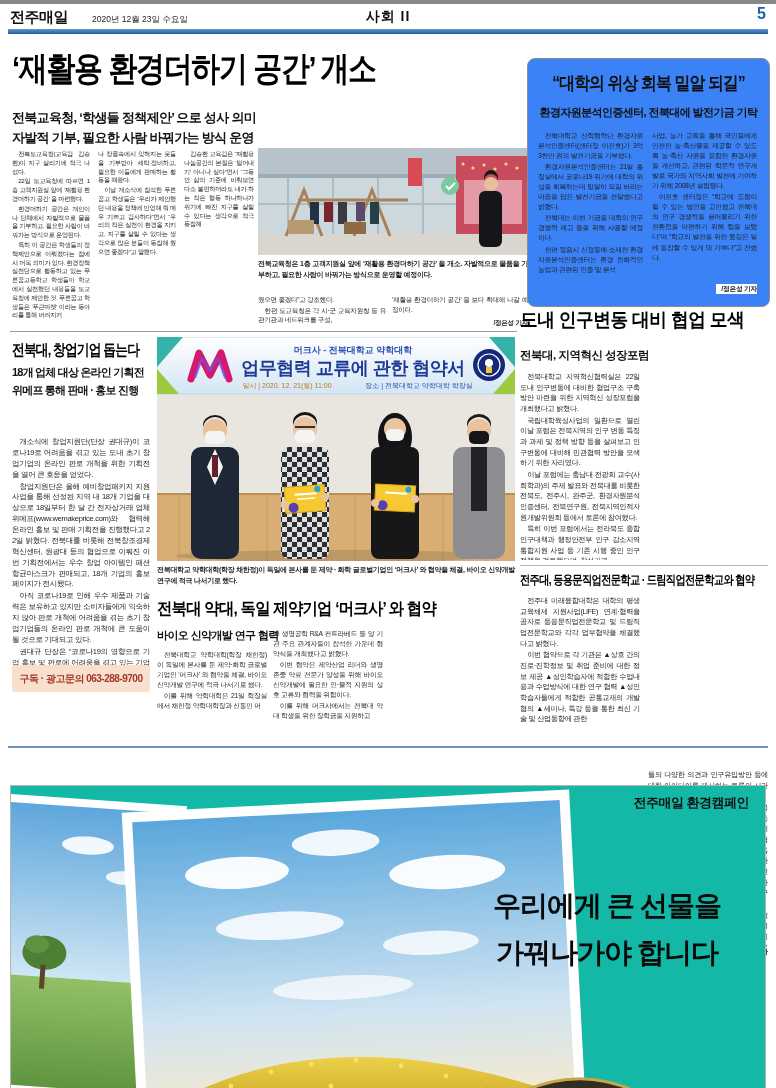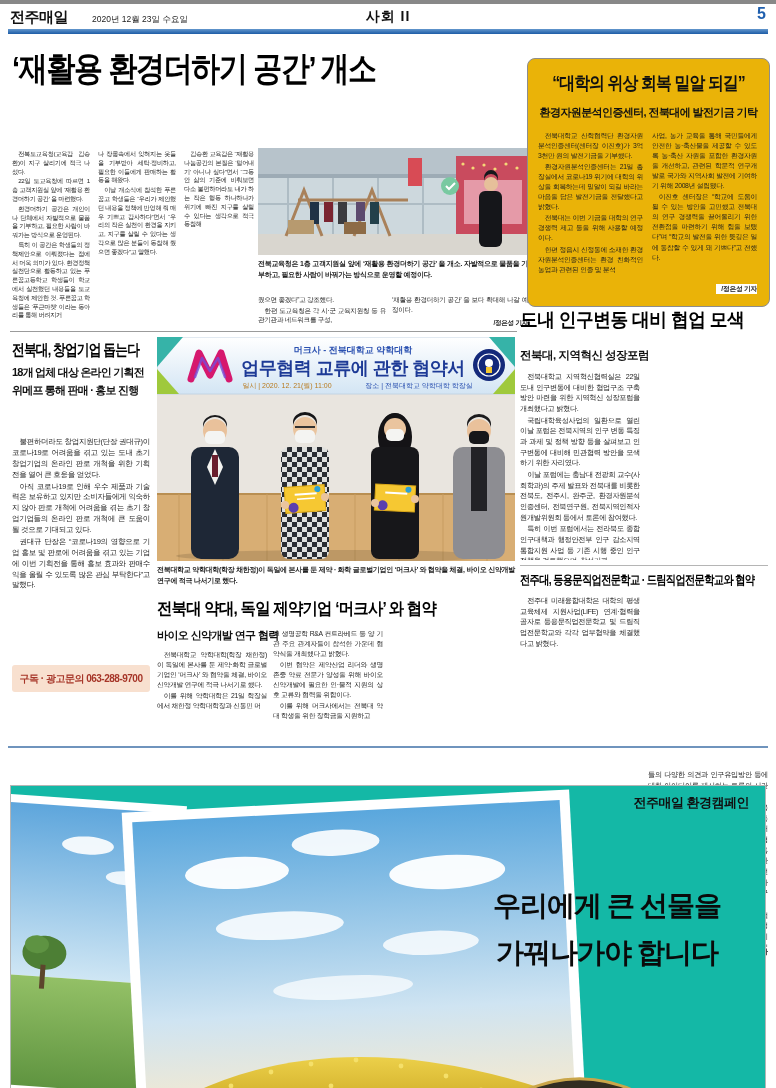--- a/index.html
+++ b/index.html
@@ -37,21 +37,21 @@
 
   .hline { background:#9b9b9b; height:1px; }
 
   
   .s-hl { left:12px; top:336px; font-size:15.5px; letter-spacing:-1px; transform:scaleX(.82); }
   .s-sub { left:12px; top:359px; width:140px; font-size:11px; font-weight:800; line-height:1.65; letter-spacing:-0.8px; white-space:nowrap; }
   .ad-box { left:12px; top:661px; width:138px; height:27px; background:#f8e0cf; border-radius:3px;
             text-align:center; line-height:27px; font-size:10px; font-weight:800; color:#a63528; letter-spacing:-0.5px; }
 
   
-  .d-box { left:527px; top:54px; width:241px; height:247px; border:1px solid #8d8d8d; border-radius:8px; background:#eab308; }
+  .d-box { left:527px; top:54px; width:241px; height:247px; border:1px solid #8d8d8d; border-radius:8px; background:#3b82f6; }
   .d-hl { left:0; right:0; top:12px; text-align:center; font-size:18px; font-weight:900; letter-spacing:-1px; white-space:nowrap; transform:scaleX(.88); transform-origin:center; }
   .d-sub { left:0; right:0; top:46px; text-align:center; font-size:11px; font-weight:800; letter-spacing:-0.6px; }
 
   .p-hl { left:520px; top:303px; font-size:19px; letter-spacing:-0.5px; transform:scaleX(.93); }
   .p-sub { left:520px; top:344px; font-size:11.5px; font-weight:800; letter-spacing:-0.5px; }
 
   .j-hl { left:520px; top:568px; font-size:12.5px; letter-spacing:-0.8px; transform:scaleX(.82); }
 
   .m-hl { left:157px; top:594px; font-size:16.5px; letter-spacing:-0.8px; transform:scaleX(.93); }
   .m-sub { left:157px; top:624px; font-size:11px; font-weight:800; letter-spacing:-0.6px; }
@@ -70,20 +70,22 @@
 
 <div class="page">
 
   <div class="abs masthead">전주매일</div>
   <div class="abs h-date">2020년 12월 23일 수요일</div>
   <div class="abs h-section">사회 II</div>
   <div class="abs h-page">5</div>
   <div class="abs h-rule"></div>
 
   <div class="abs hl main-hl">‘재활용 환경더하기 공간’ 개소</div>
+  <div class="abs main-sub" style="white-space:pre-line">전북교육청, ‘학생들 정책제안’ 으로 성사 의미
+자발적 기부, 필요한 사람 바꿔가는 방식 운영</div>
 
   <div class="abs bt fs62" style="left:12px; top:146px; width:78px; height:177px;">
       <p>전북도교육청(교육감 김승환)이 지구 살리기에 적극 나섰다.</p>
       <p>22일 도교육청에 따르면 1층 고객지원실 앞에 ‘재활용 환경더하기 공간’ 을 마련했다.</p>
       <p>환경더하기 공간은 개인이나 단체에서 자발적으로 물품을 기부하고, 필요한 사람이 바꿔가는 방식으로 운영된다.</p>
       <p>특히 이 공간은 학생들의 정책제안으로 이뤄졌다는 점에서 더욱 의미가 있다. 환경정책실천단으로 활동하고 있는 푸른꿈고등학교 학생들이 학교에서 실천했던 내용들을 도교육청에 제안한 것. 푸른꿈고 학생들은 ‘푸근마켓’ 이라는 동아리를 통해 버려지거</p>
     </div>
   <div class="abs bt fs62 cont" style="left:98px; top:146px; width:78px; height:177px;">
       <p>나 장롱속에서 잊혀지는 옷들을 기부받아 세탁·정비하고, 필요한 이들에게 판매하는 활동을 해왔다.</p>
       <p>이날 개소식에 참석한 푸른꿈고 학생들은 “우리가 제안했던 내용을 정책에 반영해 줘 매우 기쁘고 감사하다”면서 “우리의 작은 실천이 환경을 지키고, 지구를 살릴 수 있다는 생각으로 많은 분들이 동참해 줬으면 좋겠다”고 말했다.</p>
@@ -150,21 +152,22 @@
       </div>
     <span class="byline-abs">/정은성 기자</span>
   </div>
   <div class="abs hline" style="left:10px; top:327px; width:507px;"></div>
 
   <div class="abs hl s-hl">전북대, 창업기업 돕는다</div>
   <div class="abs s-sub" style="white-space:pre-line">18개 업체 대상 온라인 기획전
 위메프 통해 판매 · 홍보 진행</div>
   <div class="abs bt fs75 rel" style="left:12px; top:400px; width:138px; height:252px;">
     <div>
-        <p>불편하더라도 창업지원단(단장 권대규)이 코로나19로 어려움을 겪고 있는 도내 초기 창업기업의 온라인 판로 개척을 위한 기획전을 열어 큰 호응을 얻었다.</p>
+        <p>개소식에 창업지원단(단장 권대규)이 코로나19로 어려움을 겪고 있는 도내 초기 창업기업의 온라인 판로 개척을 위한 기획전을 열어 큰 호응을 얻었다.</p>
+        <p>창업지원단은 올해 예비창업패키지 지원사업을 통해 선정된 지역 내 18개 기업을 대상으로 18일부터 한 달 간 전자상거래 업체 위메프(www.wemakeprice.com)와 협력해 온라인 홍보 및 판매 기획전을 진행했다고 22일 밝혔다. 전북대를 비롯해 전북창조경제혁신센터, 원광대 등의 협업으로 이뤄진 이번 기획전에서는 우수 창업 아이템인 패션 항균마스크가 판매되고, 18개 기업의 홍보 페이지가 전시됐다.</p>
         <p>아직 코로나19로 인해 우수 제품과 기술력은 보유하고 있지만 소비자들에게 익숙하지 않아 판로 개척에 어려움을 겪는 초기 창업기업들의 온라인 판로 개척에 큰 도움이 될 것으로 기대되고 있다.</p>
         <p>권대규 단장은 “코로나19의 영향으로 기업 홍보 및 판로에 어려움을 겪고 있는 기업에 이번 기획전을 통해 홍보 효과와 판매수익을 올릴 수 있도록 많은 관심 부탁한다”고 말했다.</p>
       </div>
     <span class="byline-abs">/정은성 기자</span>
   </div>
   <div class="abs ad-box">구독 · 광고문의 063-288-9700</div>
 
   <div class="abs" style="left:157px; top:333px; width:358px; height:224px;">
     <svg viewBox="0 0 358 224" width="358" height="224">
       <defs>
@@ -319,20 +322,21 @@
         <p>전광희 교수는 주제발표를 통해 “전북은 저출산·고령화 및 장수화, 인구 이동 및 감소가 전반적으로 일어나고 있기 때문에 이러한 인구변동에 대비해 민관협력사업의 유형을 확대해야 한다”며 “특히 공무원, 기업, 전문가, 주민의 긴밀한 협력이 필요하다”고 강조했다. 또한 전 교수는 “포스트 코로나 시대에 무엇보다 사회·경제적 변화를 반영한 새로운 인구정책 접근이 요구된다”고 덧붙였다.</p>
         <p>이날 참석자들은 “각 기관의 인구정책 관련 전문가들이 머리를 맞대고 인구정책 현안에 대해 모색하는 의미있는 자리였다”며 “포럼에서 제시된 여러 의견 및 제언들을 바탕으로 다양한 정책을 발굴할 수 있도록 협조할 것” 이라고 말했다.</p>
       </div>
     <span class="byline-abs">/정은성 기자</span>
   </div>
 
   <div class="abs hline" style="left:520px; top:561px; width:248px; background:#b5b5b5;"></div>
   <div class="abs hl j-hl">전주대, 등용문직업전문학교 · 드림직업전문학교와 협약</div>
   <div class="abs bt fs72" style="left:520px; top:592px; width:120px; height:146px;">
       <p>전주대 미래융합대학은 대학의 평생교육체제 지원사업(LiFE) 연계·협력을 골자로 등용문직업전문학교 및 드림직업전문학교와 각각 업무협약을 체결했다고 밝혔다.</p>
+      <p>이번 협약으로 각 기관은 ▲상호 간의 진로·진학정보 및 취업 준비에 대한 정보 제공 ▲성인학습자에 적합한 수업내용과 수업방식에 대한 연구 협력 ▲성인학습자들에게 적합한 공통교재의 개발 협의 ▲세미나, 특강 등을 통한 최신 기술 및 산업동향에 관한</p>
     </div>
 
   <div class="abs blue-thin"></div>
   <div class="abs camp-box">
     <svg viewBox="0 0 754 330" width="754" height="330">
       <defs>
         <linearGradient id="sky1" x1="0" y1="0" x2="0" y2="1">
           <stop offset="0" stop-color="#5ea6dc"></stop>
             <stop offset="1" stop-color="#cfe6f4"></stop>
         </linearGradient>

